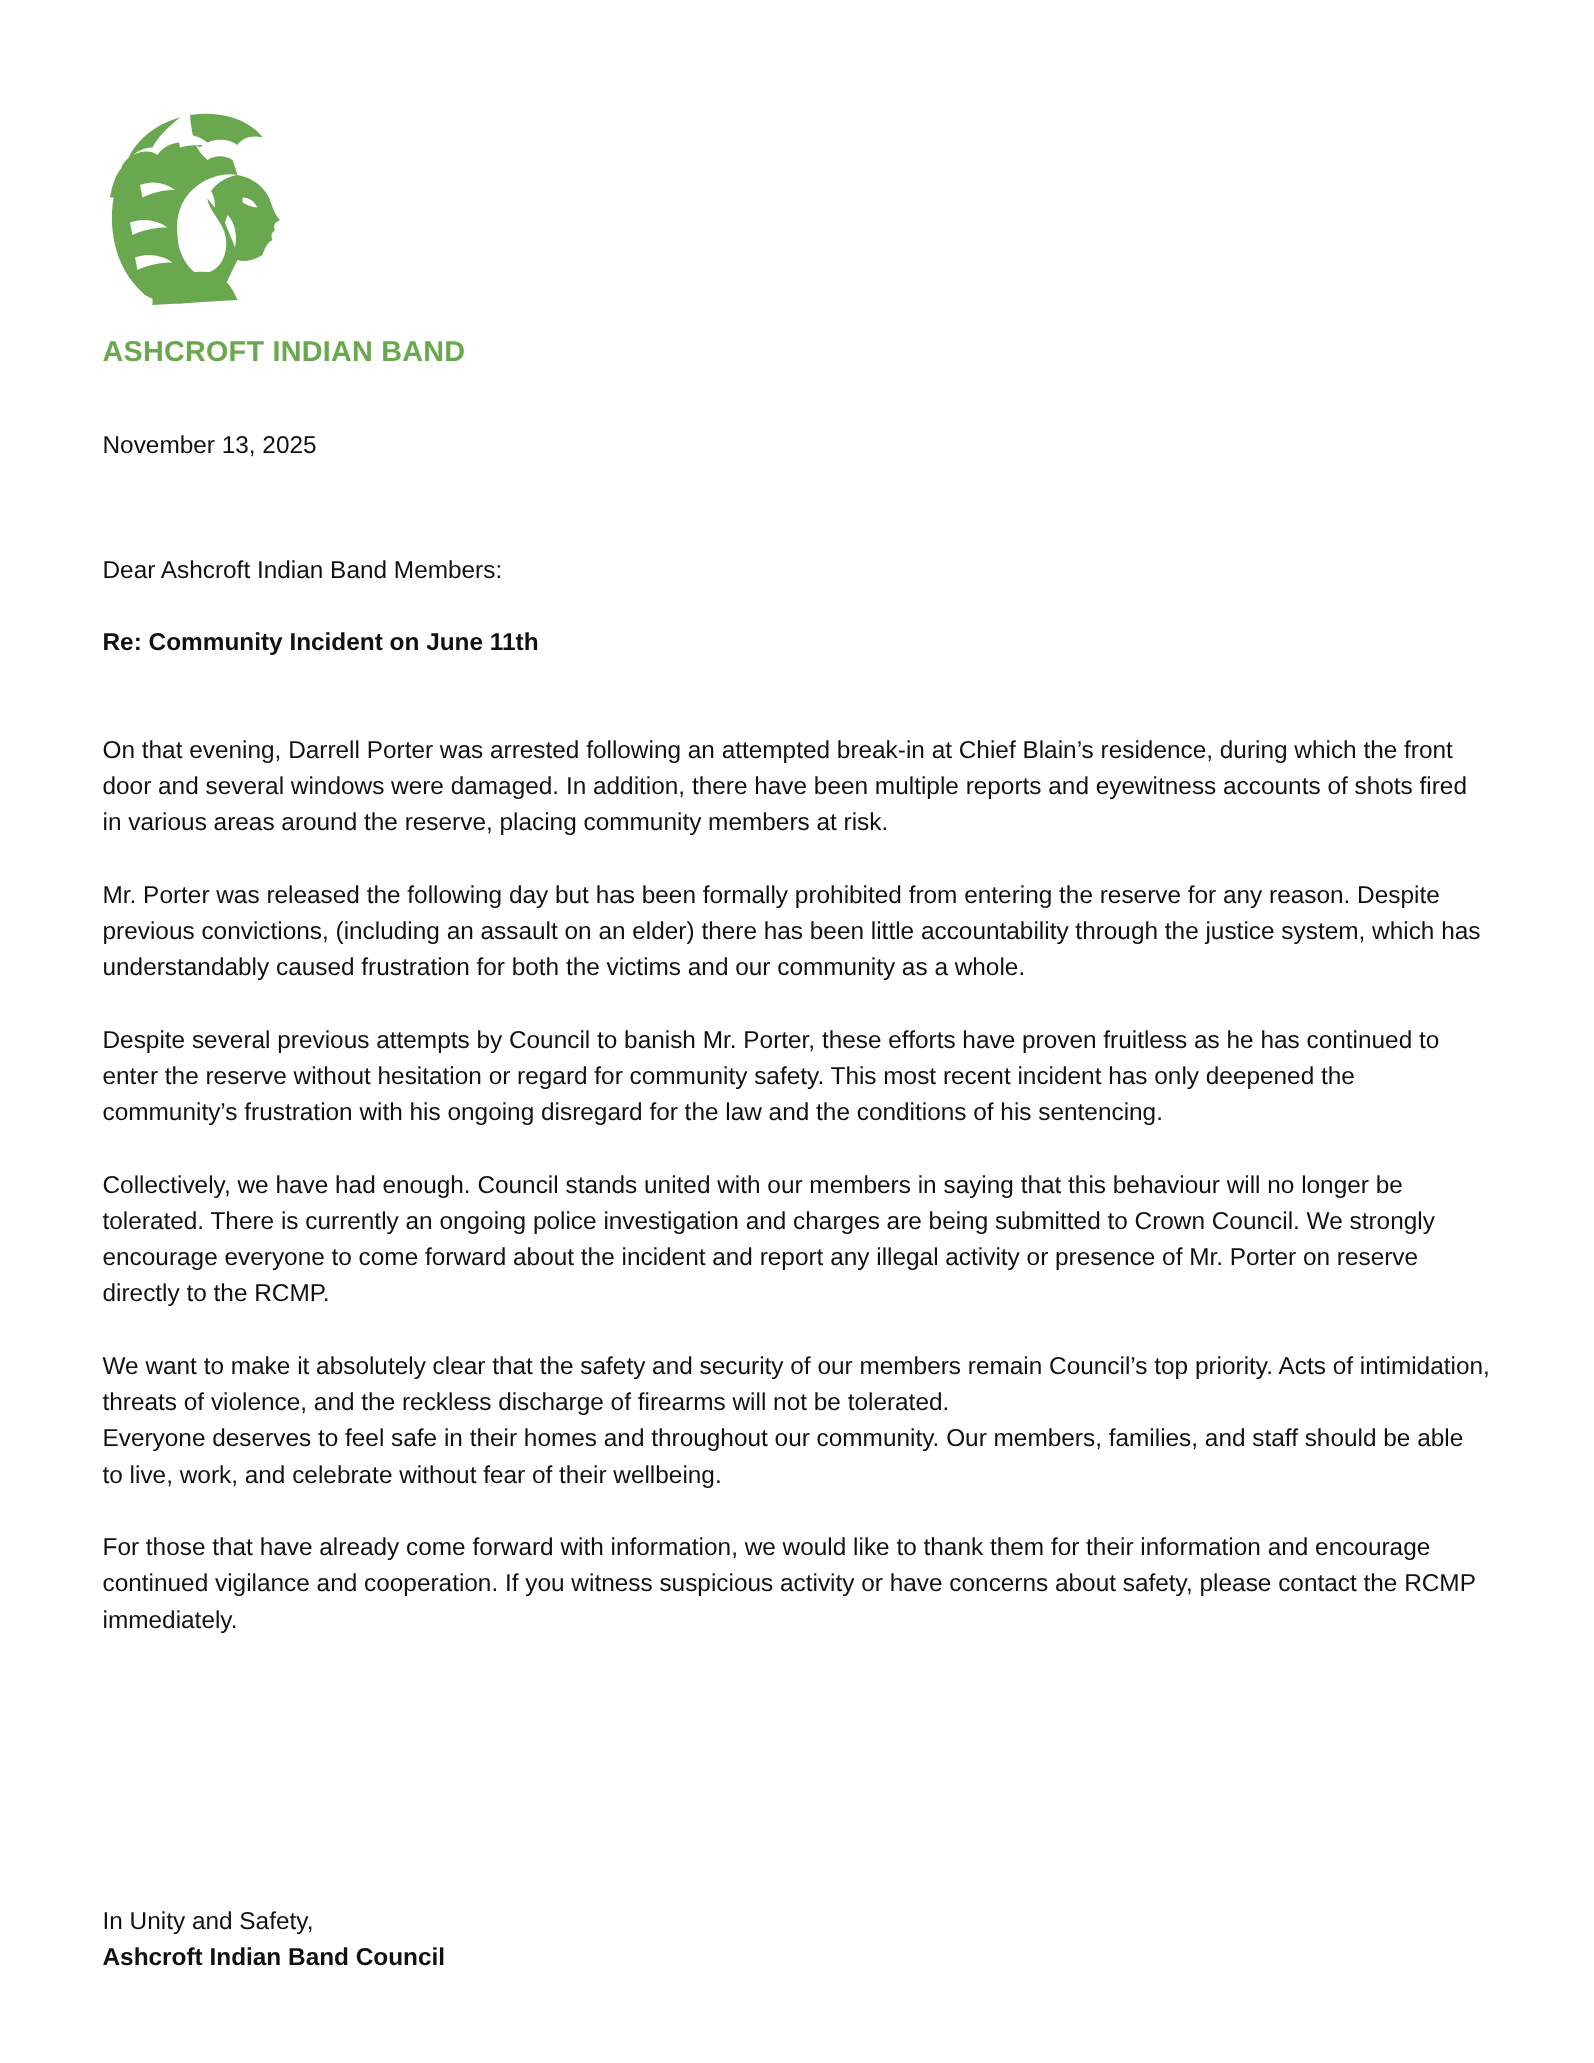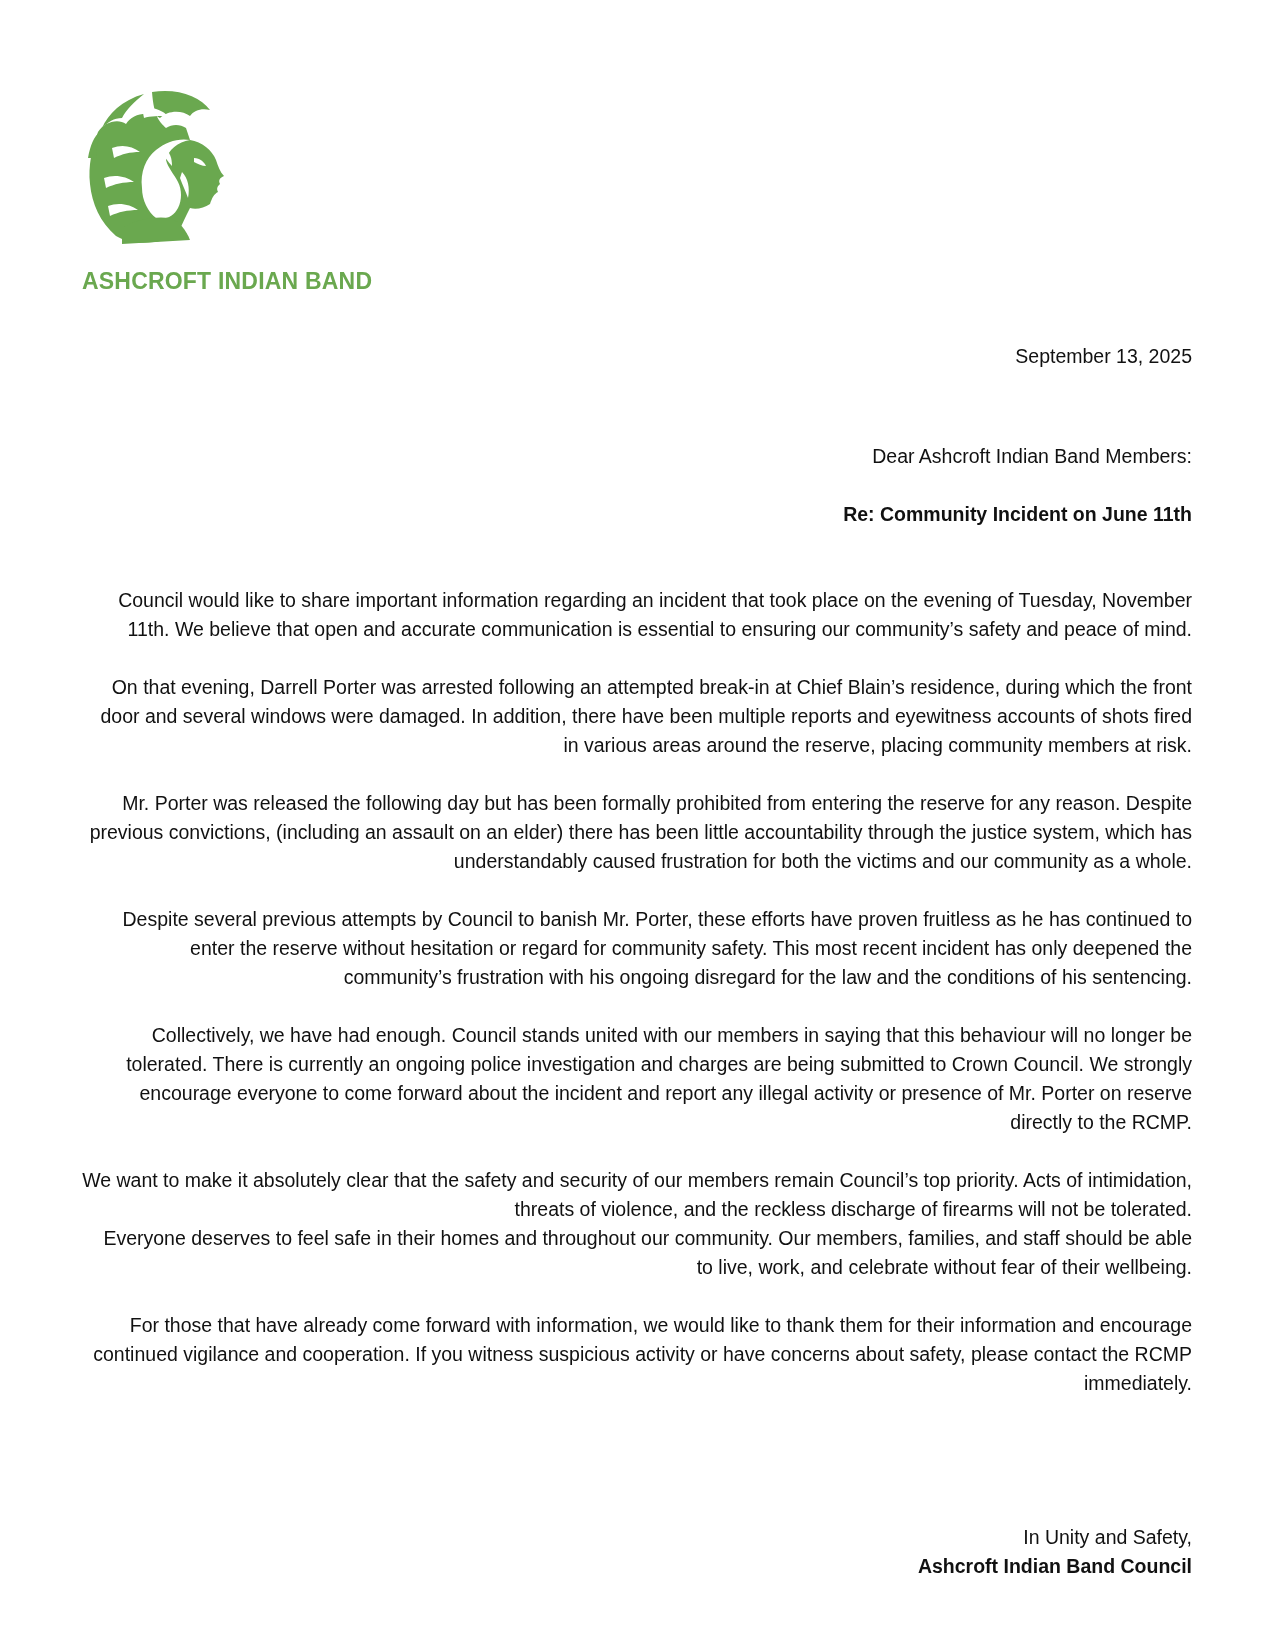--- a/index.html
+++ b/index.html
@@ -1,21 +1,21 @@
 <!DOCTYPE html>
 <html><head>
 <meta charset="utf-8">
 <style>
   html, body { margin: 0; padding: 0; background: #ffffff; }
   body {
     width: 1275px; height: 1650px; position: relative; overflow: hidden;
     font-family: "Liberation Sans", "DejaVu Sans", sans-serif;
     color: #111111;
   }
-  .page { position: absolute; left: 0; top: 0; width: 1275px; height: 1650px; text-align: right; }
+  .page { position: absolute; left: 0; top: 0; width: 1275px; height: 1650px; }
   .logo { position: absolute; left: 82px; top: 88px; width: 150px; height: 158px; }
   .org-name {
     position: absolute; left: 82px; top: 268px;
     font-size: 23px; font-weight: bold; color: #6aa84f; letter-spacing: 0.2px;
   }
   .block { position: absolute; left: 82px; width: 1110px; font-size: 19.5px; line-height: 29px; }
   .date { top: 342px; }
   .salutation { top: 442px; }
   .re-line { top: 500px; font-weight: bold; }
   .para { margin: 0 0 29px 0; }
@@ -48,28 +48,27 @@
         <path d="M22 90 C32 86 44 88 52 94 C42 94 32 96 24 100 Z"></path>
         <path d="M26 118 C36 114 48 116 56 122 C46 122 36 124 28 128 Z"></path>
         <path d="M60 20 C70 18 80 22 86 28 C78 28 68 28 62 30 Z"></path>
         <path d="M82 60 C88 64 90 70 90 78 C86 74 82 68 80 64 Z"></path>
       </g>
     </svg>
   </div>
 
   <div class="org-name">ASHCROFT INDIAN BAND</div>
 
-  <div class="block date">September 13, 2025</div>
+  <div class="block date">November 13, 2025</div>
 
   <div class="block salutation">Dear Ashcroft Indian Band Members:</div>
 
   <div class="block re-line">Re: Community Incident on June 11th</div>
 
   <div class="block body">
-    <p class="para">Council would like to share important information regarding an incident that took place on the evening of Tuesday, November 11th. We believe that open and accurate communication is essential to ensuring our community’s safety and peace of mind.</p>
     <p class="para">On that evening, Darrell Porter was arrested following an attempted break-in at Chief Blain’s residence, during which the front door and several windows were damaged. In addition, there have been multiple reports and eyewitness accounts of shots fired in various areas around the reserve, placing community members at risk.</p>
     <p class="para"><span>Mr. Porter was released the following day but has been formally </span><b>prohibited from entering the reserve for any reason.</b><span> Despite previous convictions, (including an assault on an elder) there has been little accountability through the justice system, which has understandably caused frustration for both the victims and our community as a whole.</span></p>
     <p class="para">Despite several previous attempts by Council to banish Mr. Porter, these efforts have proven fruitless as he has continued to enter the reserve without hesitation or regard for community safety. This most recent incident has only deepened the community’s frustration with his ongoing disregard for the law and the conditions of his sentencing.</p>
     <p class="para">Collectively, we have had enough. Council stands united with our members in saying that this behaviour will no longer be tolerated. There is currently an ongoing police investigation and charges are being submitted to Crown Council. We strongly encourage everyone to come forward about the incident and report any illegal activity or presence of Mr. Porter on reserve directly to the RCMP.</p>
     <p class="para"><span>We want to make it absolutely clear that the safety and security of our members remain Council’s top priority. Acts of intimidation, threats of violence, and the reckless discharge of firearms will not be tolerated.</span><br><span>Everyone deserves to feel safe in their homes and throughout our community. Our members, families, and staff should be able to live, work, and celebrate without fear of their wellbeing.</span></p>
     <p class="para">For those that have already come forward with information, we would like to thank them for their information and encourage continued vigilance and cooperation. If you witness suspicious activity or have concerns about safety, please contact the RCMP immediately.</p>
   </div>
 
   <div class="block closing">
     <div>In Unity and Safety,</div>

